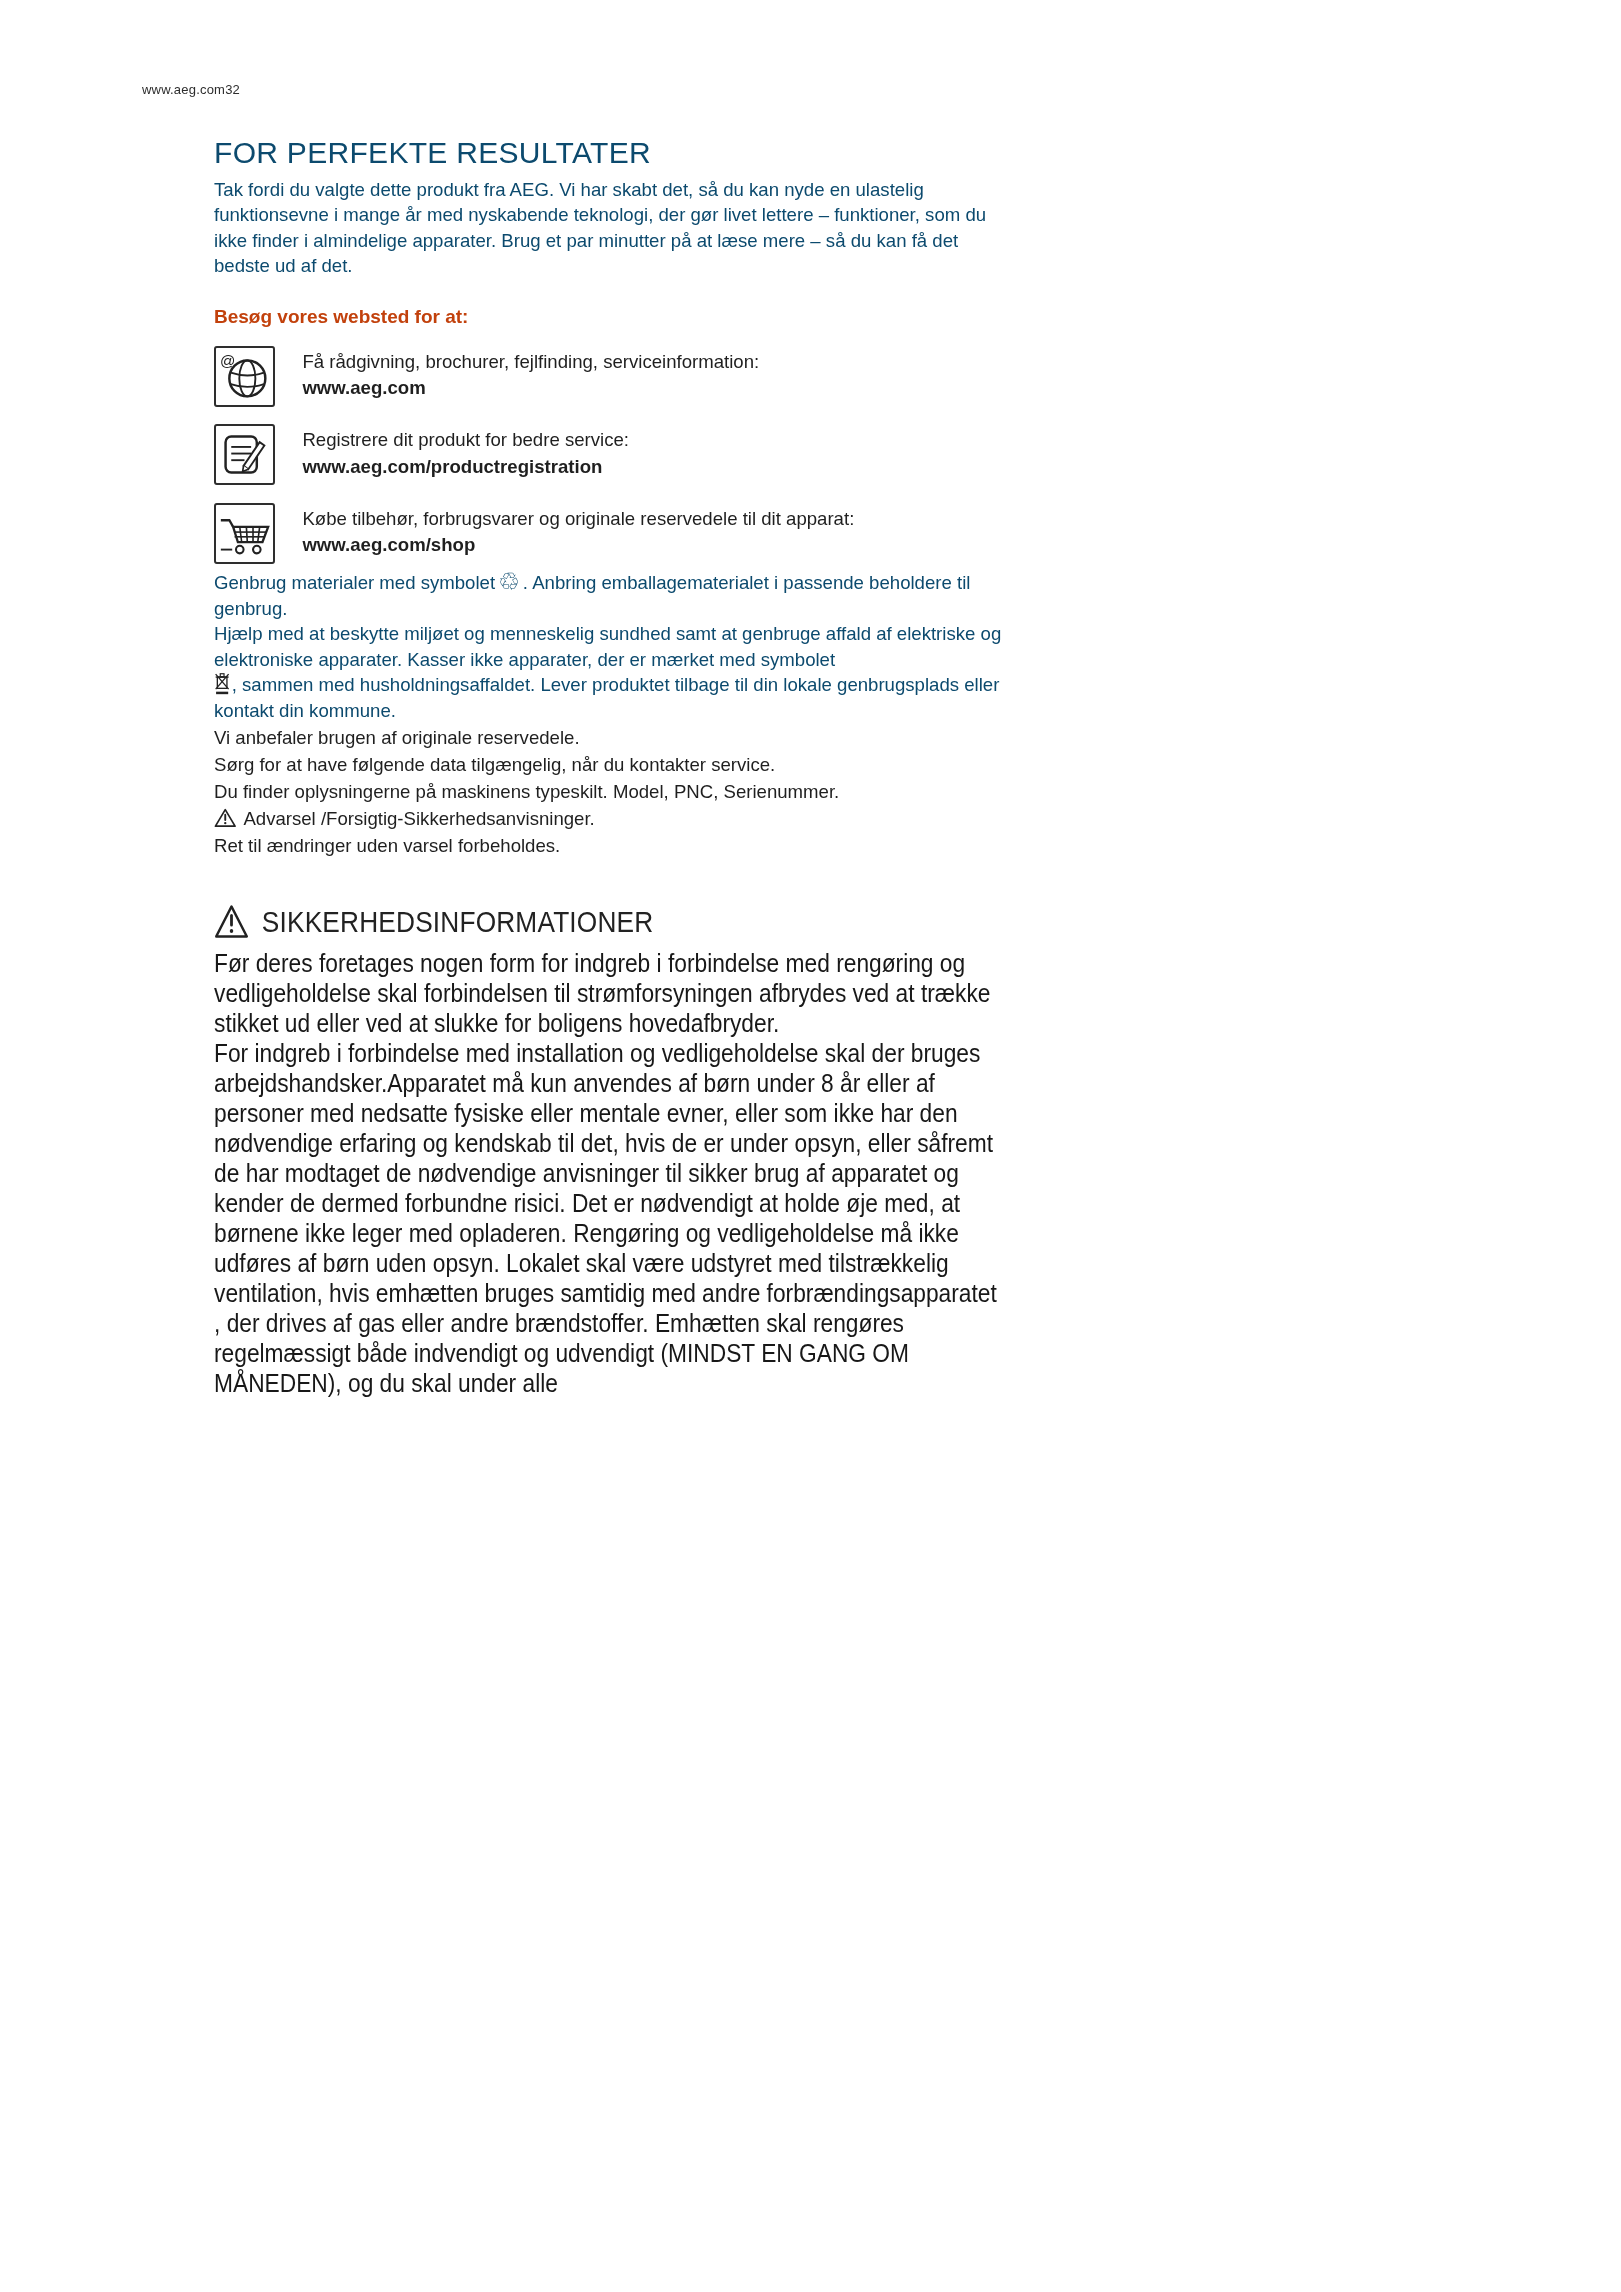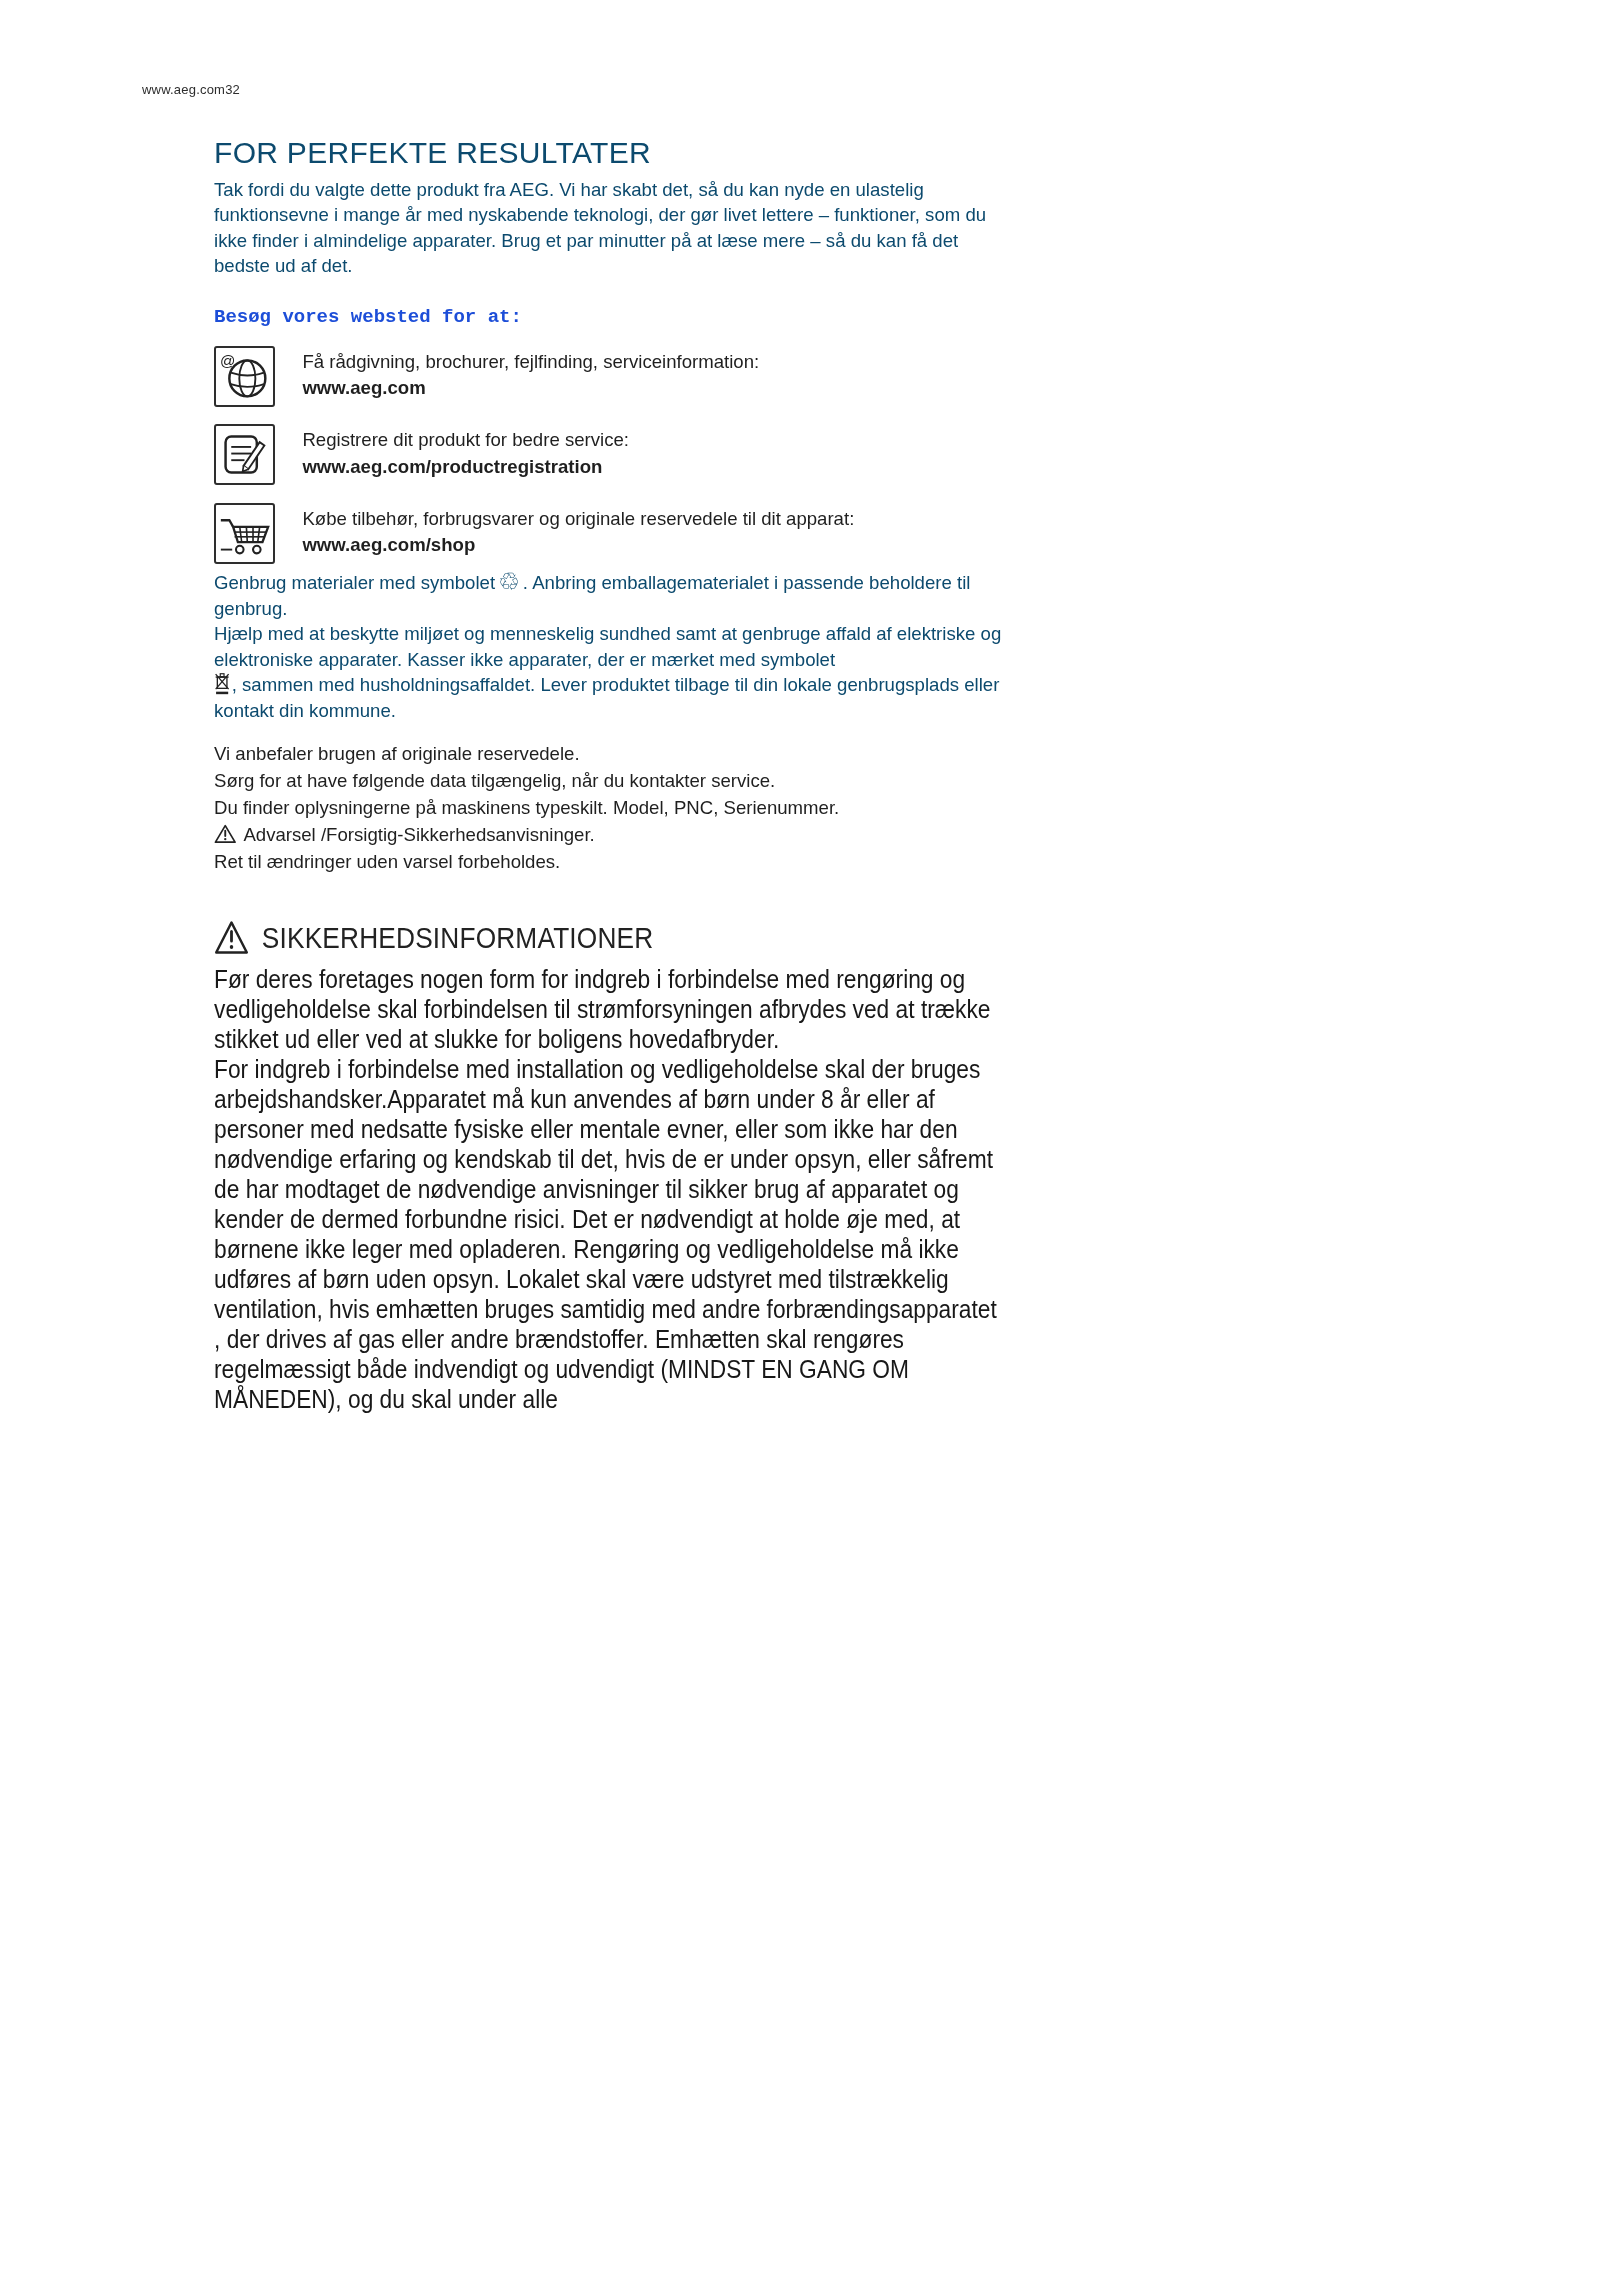--- a/index.html
+++ b/index.html
@@ -36,22 +36,21 @@
   .body-text {
     font-size: 18.6px;
     line-height: 25.5px;
     margin-top: 6.9px;
     color: #0c4a6e;
   }
   .visit-heading {
     font-size: 19px;
     font-weight: 700;
     margin-top: 27.4px;
-    color: #1d4ed8;
-    font-family: Liberation Mono, monospace;
+    color: #c2410c;
   }
   .link-row {
     display: flex;
     align-items: flex-start;
     margin-top: 17.6px;
   }
   .icon-box {
     width: 61px;
     height: 61px;
     border: 2.9px solid #2e2e2e;
@@ -82,21 +81,21 @@
   }
   .bin-icon-wrap {
     display: inline-block;
     vertical-align: -4.9px;
     margin-right: 1px;
   }
   .care-line {
     font-size: 18.6px;
     line-height: 27px;
   }
-  .care-block { margin-top: 17px; }
+  .care-block { margin-top: 1px; }
   .warn-small {
     display: inline-block;
     vertical-align: -2.9px;
     margin-right: 6.9px;
   }
   .safety-section {
     margin-top: 45px;
     width: 902px;
     transform: scaleX(0.875);
     transform-origin: 0 0;

